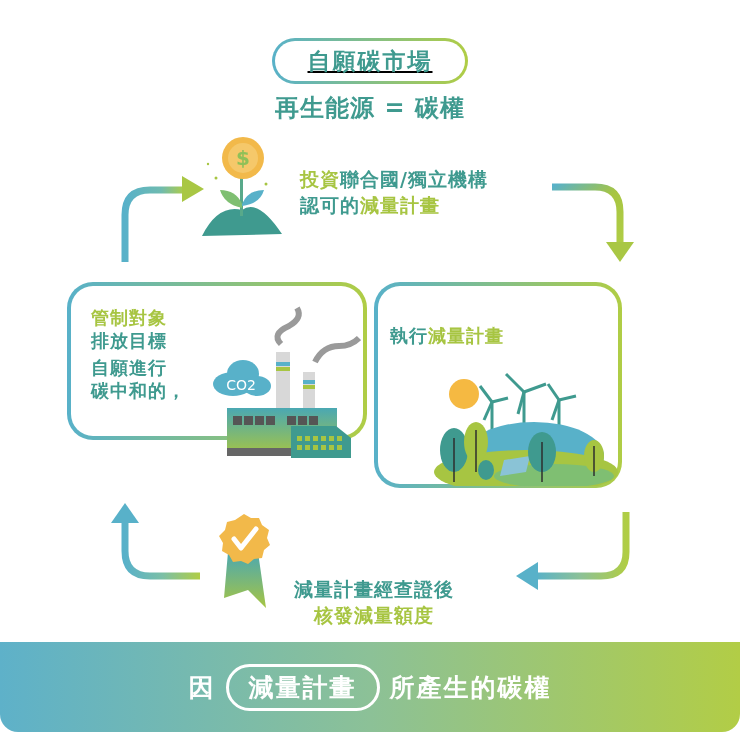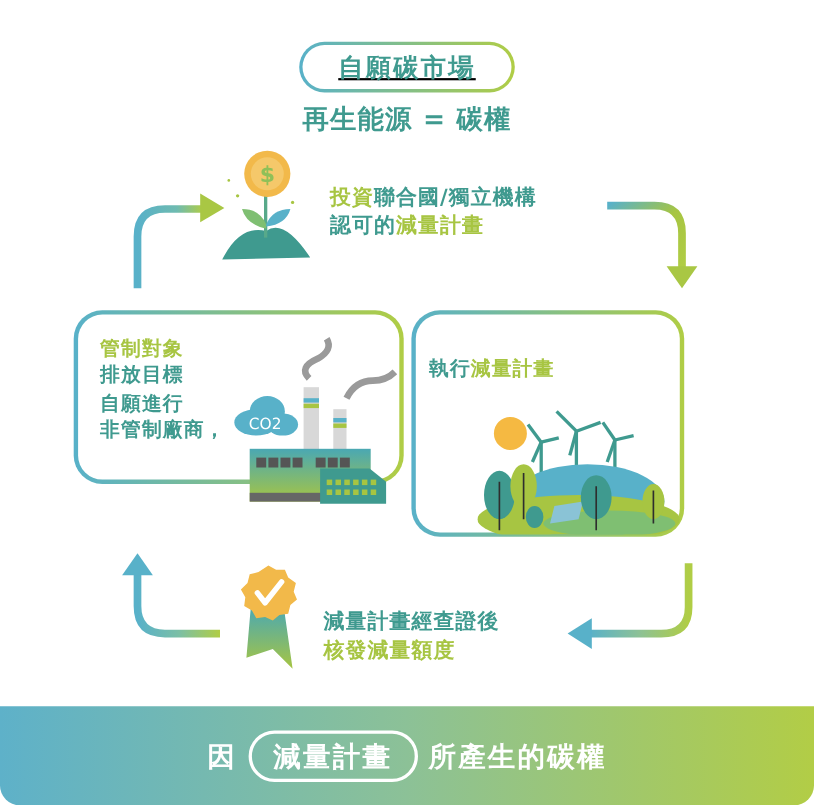--- a/index.html
+++ b/index.html
@@ -119,21 +119,21 @@
   <div><span class="lime">投資</span><span class="teal">聯合國/獨立機構</span></div>
   <div><span class="teal">認可的</span><span class="lime">減量計畫</span></div>
 </div>
 
 <div class="abs card card-left">
   <div class="card-inner">
     <div class="abs left-text">
       <div class="lime">管制對象</div>
       <div class="teal">排放目標</div>
       <div class="teal" style="margin-top:4px">自願進行</div>
-      <div class="teal">非管制廠商，</div>
+      <div class="teal">碳中和的，</div>
     </div>
     <svg class="abs" style="left:140px;top:18px" width="150" height="160" viewBox="0 0 150 160">
       <defs>
         <linearGradient id="fg" x1="0" y1="0" x2="0" y2="1">
             <stop offset="0" stop-color="#4aa8b3"></stop>
             <stop offset="1" stop-color="#a7c542"></stop>
           </linearGradient>
       </defs>
       <path d="M70 40 Q60 30 78 22 Q92 14 86 4" fill="none" stroke="#9a9a9a" stroke-width="6"></path>
       <path d="M104 58 Q112 42 128 42 Q140 42 148 34" fill="none" stroke="#9a9a9a" stroke-width="6"></path>
@@ -220,21 +220,21 @@
       <linearGradient id="rib" x1="0" y1="0" x2="0" y2="1">
         <stop offset="0" stop-color="#4aa8b3"></stop>
         <stop offset="1" stop-color="#a7c542"></stop>
       </linearGradient>
     </defs>
   <polygon points="14,40 44,40 52,96 34,78 10,86" fill="url(#rib)"></polygon>
   <polygon points="30,2 37,6 45,6 48,13 55,18 53,26 56,33 50,38 48,46 40,47 34,52 27,49 19,50 15,43 8,39 9,31 5,24 11,18 13,10 21,8" fill="#f2b94a"></polygon>
   <polyline points="20,27 27,36 42,17" fill="none" stroke="#fff" stroke-width="5" stroke-linecap="round" stroke-linejoin="round"></polyline>
 </svg>
 
-<div class="abs step-text" style="left:294px;top:552px;">
+<div class="abs step-text" style="left:294px;top:576px;text-align:center;">
   <div class="teal">減量計畫經查證後</div>
   <div class="lime">核發減量額度</div>
 </div>
 
 <div class="abs banner">
   <span>因</span>
   <span class="banner-pill">減量計畫</span>
   <span>所產生的碳權</span>
 </div>
 

